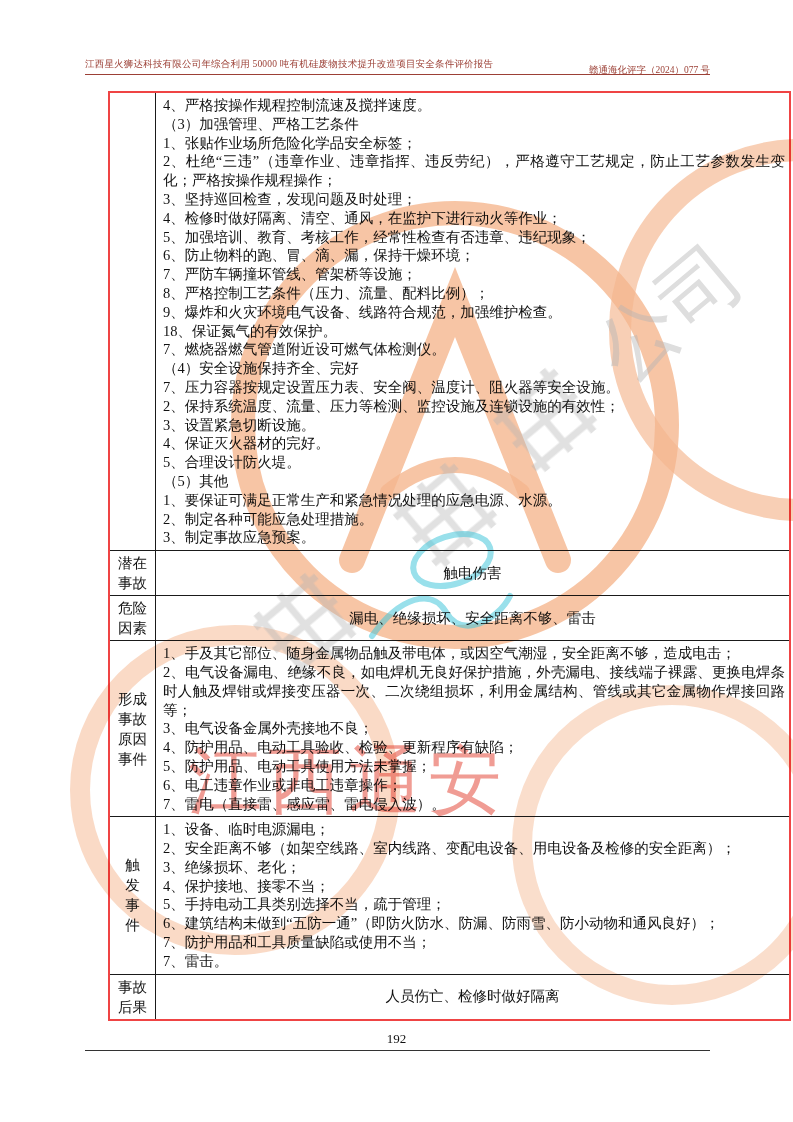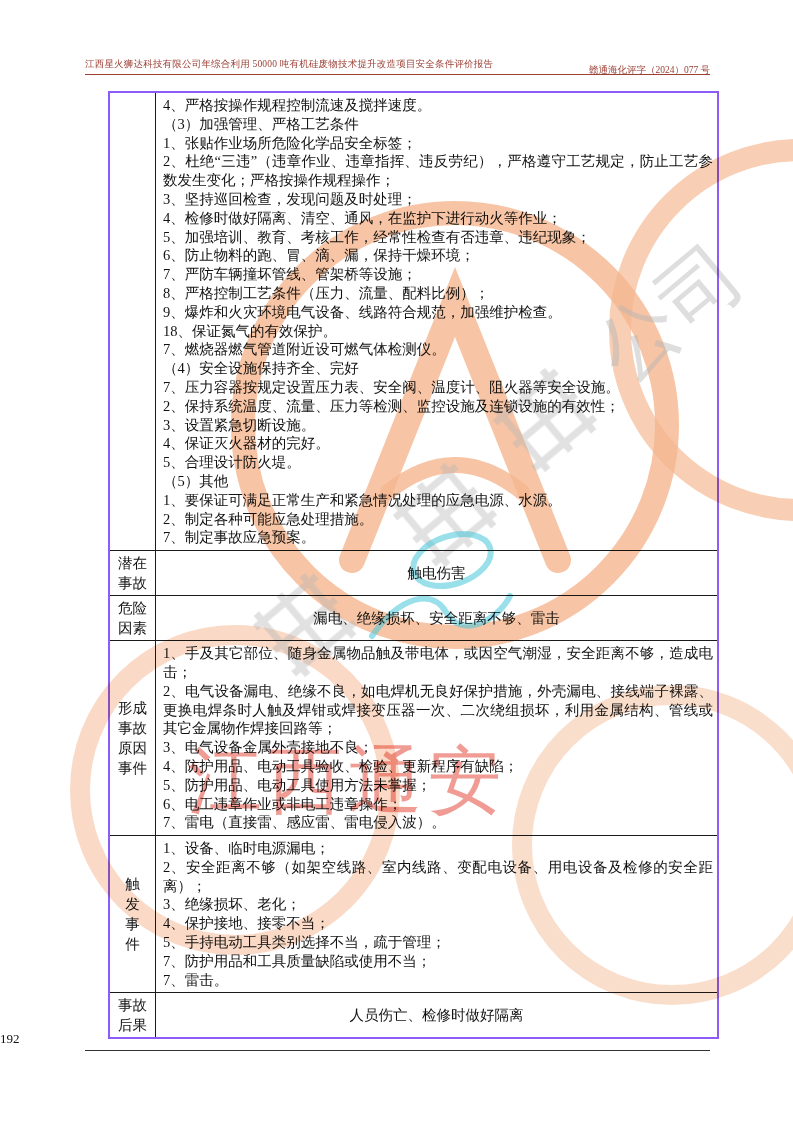--- a/index.html
+++ b/index.html
@@ -6,32 +6,32 @@
   html,body { width:793px; background:#ffffff; }
   body { font-family:"Liberation Serif","DejaVu Serif",serif; color:#111; }
   #page { position:relative; width:793px; height:1122px; background:#fff; overflow:hidden;padding-left:24px; }
 
   
   .hdr-left { position:absolute; left:85px; top:58px; width:470px; font-size:9.5px; color:#9c4036; letter-spacing:0.2px; white-space:nowrap; }
   .hdr-right { position:absolute; right:83px; top:64px; font-size:9.5px; color:#9c4036; white-space:nowrap; }
   .hdr-rule { position:absolute; left:85px; top:74px; width:625px; border-top:1.5px solid #9c4036; }
 
   
-  .doc-table { position:absolute; left:108px; top:91px; width:611px; border:2px solid #8b5cf6; background:transparent; }
+  .doc-table { position:absolute; left:108px; top:91px; width:683px; border:2px solid #ef4444; background:transparent; }
   .t-row { display:flex; align-items:stretch; border-top:1.5px solid #1a1a1a; }
   .t-row:first-child { border-top:none; }
   .t-label { flex:0 0 46px; border-right:1.5px solid #1a1a1a; display:flex; align-items:center; justify-content:center; text-align:center; font-size:14.5px; line-height:20px; white-space:pre-line; padding:2px 1px; }
   .t-content { flex:1 1 auto; font-size:14.5px; line-height:18.8px; padding:3px 4px 3px 7px; }
   .t-content .para { text-align:justify; }
   .t-center { display:flex; align-items:center; justify-content:center; text-align:center; padding:3px 4px; }
   .row-potential, .row-hazard { min-height:42px; }
   .row-consequence { min-height:38px; }
 
   
-  .page-num { position:absolute; left:0; top:1031px; width:793px; font-size:13px; color:#111; }
+  .page-num { position:absolute; left:0; top:1031px; width:793px; text-align:center; font-size:13px; color:#111; }
   .ftr-rule { position:absolute; left:85px; top:1050px; width:625px; border-top:1.5px solid #333; }
 
   
   .wm { position:absolute; left:0; top:0; width:793px; height:1122px; pointer-events:none; mix-blend-mode:multiply; z-index:5; }
 </style>
 </head>
 <body>
 
 <div id="page">
 
@@ -59,21 +59,21 @@
           <div class="para">7、燃烧器燃气管道附近设可燃气体检测仪。</div>
           <div class="para">（4）安全设施保持齐全、完好</div>
           <div class="para">7、压力容器按规定设置压力表、安全阀、温度计、阻火器等安全设施。</div>
           <div class="para">2、保持系统温度、流量、压力等检测、监控设施及连锁设施的有效性；</div>
           <div class="para">3、设置紧急切断设施。</div>
           <div class="para">4、保证灭火器材的完好。</div>
           <div class="para">5、合理设计防火堤。</div>
           <div class="para">（5）其他</div>
           <div class="para">1、要保证可满足正常生产和紧急情况处理的应急电源、水源。</div>
           <div class="para">2、制定各种可能应急处理措施。</div>
-          <div class="para">7、制定事故应急预案。</div>
+          <div class="para">3、制定事故应急预案。</div>
         </div>
     </div>
 
     <div class="t-row row-potential">
       <div class="t-label">潜在
 事故</div>
       <div class="t-content t-center">触电伤害</div>
     </div>
 
     <div class="t-row row-hazard">
@@ -102,20 +102,21 @@
       <div class="t-label">触
 发
 事
 件</div>
       <div class="t-content">
           <div class="para">1、设备、临时电源漏电；</div>
           <div class="para">2、安全距离不够（如架空线路、室内线路、变配电设备、用电设备及检修的安全距离）；</div>
           <div class="para">3、绝缘损坏、老化；</div>
           <div class="para">4、保护接地、接零不当；</div>
           <div class="para">5、手持电动工具类别选择不当，疏于管理；</div>
+          <div class="para">6、建筑结构未做到“五防一通”（即防火防水、防漏、防雨雪、防小动物和通风良好）；</div>
           <div class="para">7、防护用品和工具质量缺陷或使用不当；</div>
           <div class="para">7、雷击。</div>
         </div>
     </div>
 
     <div class="t-row row-consequence">
       <div class="t-label">事故
 后果</div>
       <div class="t-content t-center">人员伤亡、检修时做好隔离</div>
     </div>

